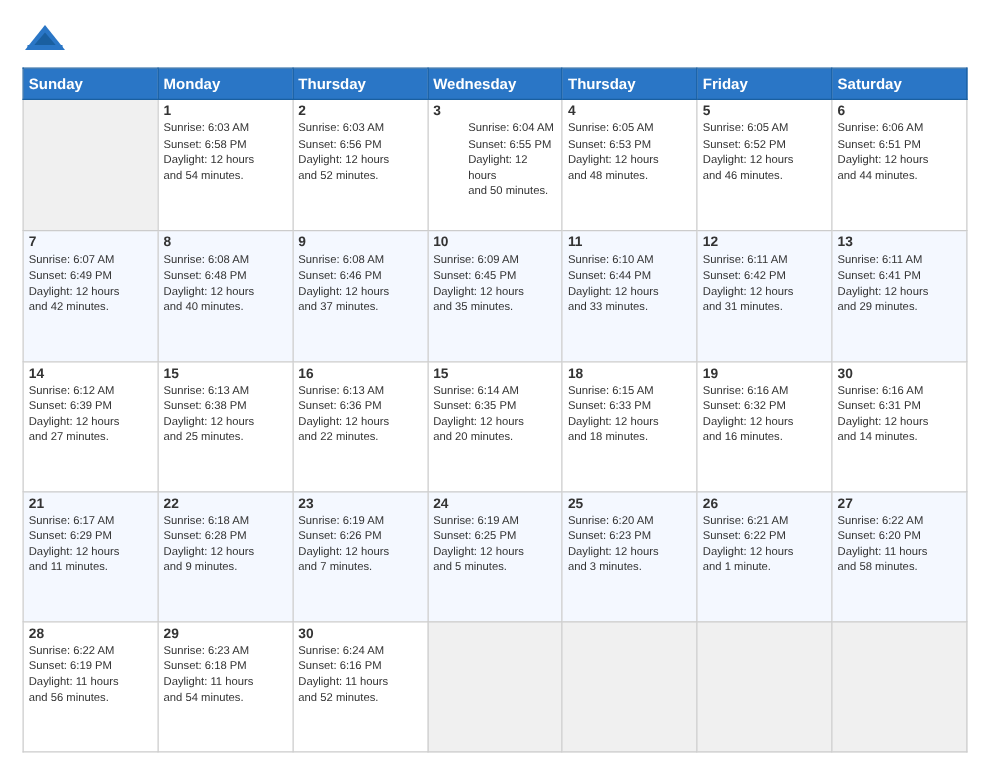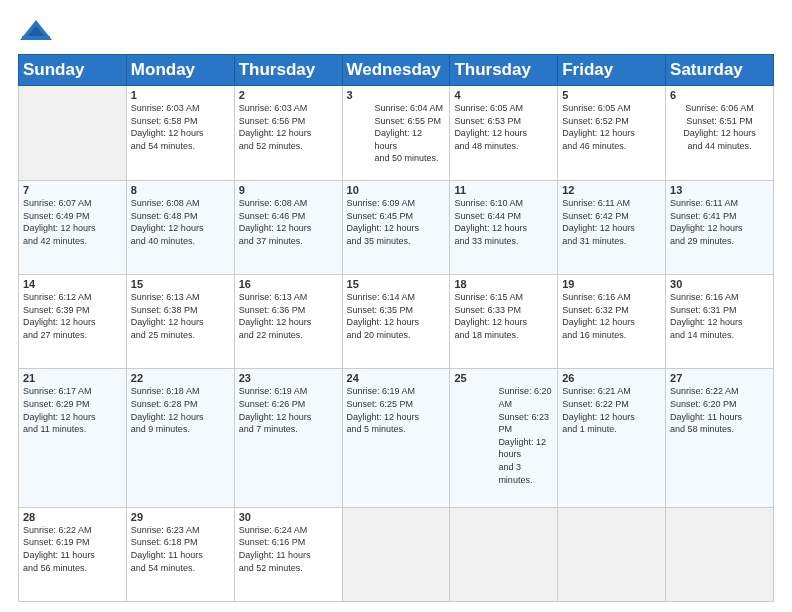--- a/index.html
+++ b/index.html
@@ -54,21 +54,21 @@
     }
     table {
       width: 100%;
       border-collapse: collapse;
       flex: 1;
       table-layout: fixed;
     }
     thead tr th {
       background-color: #2a76c6;
       color: #fff;
-      font-size: 17px;
+      font-size: 12px;
       font-weight: bold;
       padding: 5px 4px;
       text-align: left;
       border: 1px solid #1a5fa0;
     }
     tbody tr td {
       border: 1px solid #ccc;
       vertical-align: top;
       padding: 3px 4px;
       font-size: 9.5px;
@@ -160,21 +160,21 @@
           </td>
           <td>
             <span class="day-num">5</span>
             <div class="info" style="white-space: pre-line;">Sunrise: 6:05 AM
 Sunset: 6:52 PM
 Daylight: 12 hours
 and 46 minutes.</div>
           </td>
           <td>
             <span class="day-num">6</span>
-            <div class="info" style="white-space: pre-line; text-align: center;">Sunrise: 6:06 AM
+            <div class="info" style="white-space: pre-line;">Sunrise: 6:06 AM
 Sunset: 6:51 PM
 Daylight: 12 hours
 and 44 minutes.</div>
           </td>
         </tr>
         <tr>
           <td>
             <span class="day-num">7</span>
             <div class="info" style="white-space: pre-line;">Sunrise: 6:07 AM
 Sunset: 6:49 PM
@@ -299,21 +299,21 @@
           </td>
           <td>
             <span class="day-num">24</span>
             <div class="info" style="white-space: pre-line;">Sunrise: 6:19 AM
 Sunset: 6:25 PM
 Daylight: 12 hours
 and 5 minutes.</div>
           </td>
           <td>
             <span class="day-num">25</span>
-            <div class="info" style="white-space: pre-line; margin-left: 44px;">Sunrise: 6:20 AM
+            <div class="info" style="white-space: pre-line;">Sunrise: 6:20 AM
 Sunset: 6:23 PM
 Daylight: 12 hours
 and 3 minutes.</div>
           </td>
           <td>
             <span class="day-num">26</span>
             <div class="info" style="white-space: pre-line;">Sunrise: 6:21 AM
 Sunset: 6:22 PM
 Daylight: 12 hours
 and 1 minute.</div>

